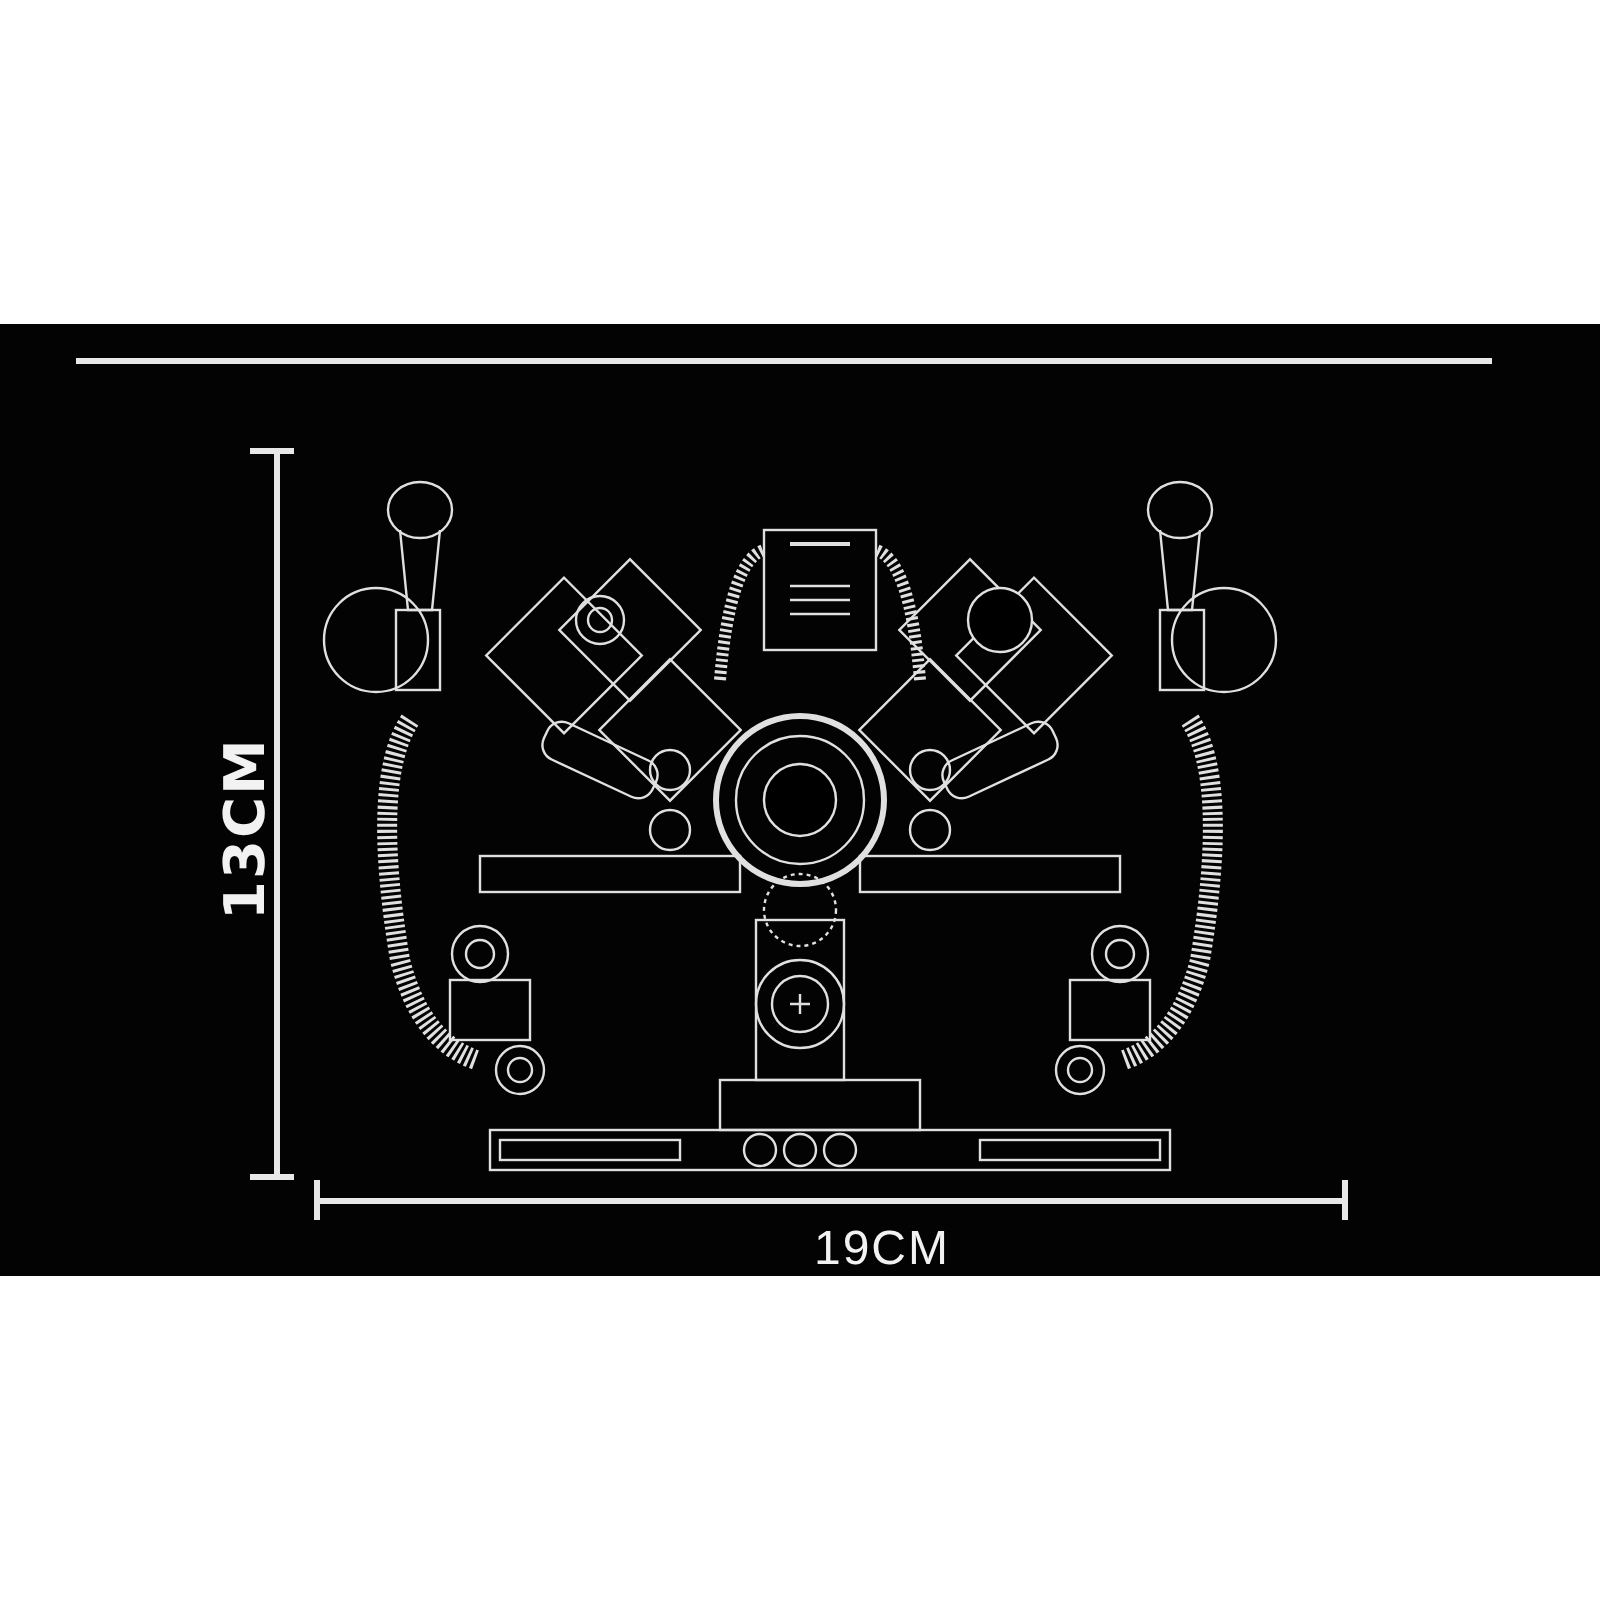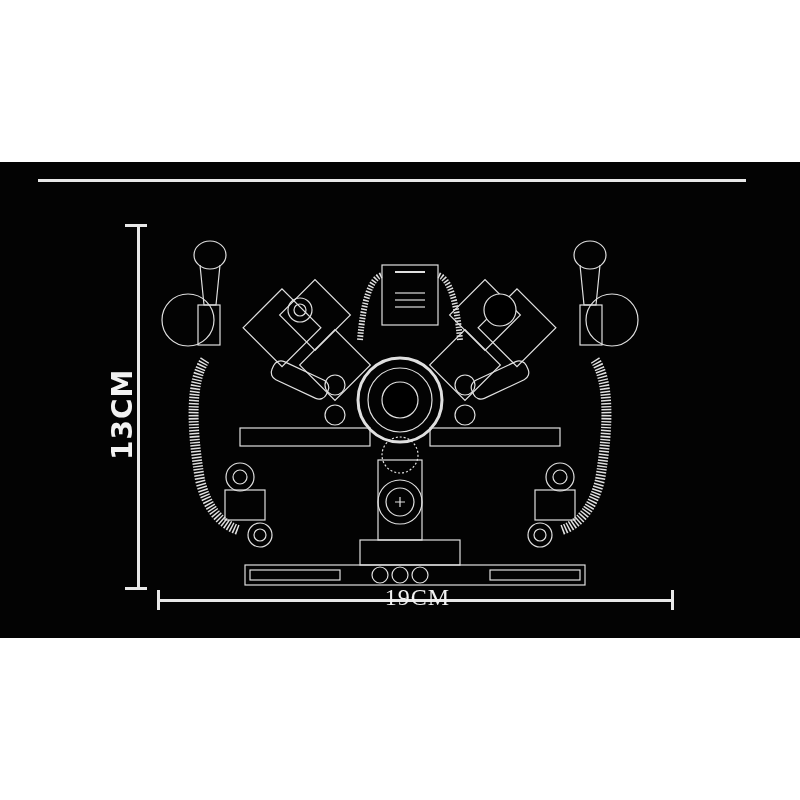--- a/index.html
+++ b/index.html
@@ -20,23 +20,23 @@
     .vlabel {
       position: absolute; left: 88px; top: 405px; width: 70px; height: 40px;
       color: #f2f2f2; font-weight: bold; font-size: 28px; line-height: 40px; text-align: center;
       transform: rotate(-90deg); transform-origin: center; letter-spacing: 1px;
     }
     .hdim-line { position: absolute; left: 158px; top: 599px; width: 515px; height: 3px; background: #e8e8e8; }
     .hdim-cap  { position: absolute; top: 590px; width: 3px; height: 20px; background: #e8e8e8; }
     .hdim-cap.l { left: 157px; }
     .hdim-cap.r { left: 671px; }
     .hlabel {
-      position: absolute; left: 360px; top: 582px; width: 115px; height: 30px;
-      color: #f2f2f2; font-size: 24px; line-height: 30px; text-align: center; letter-spacing: 1px;
-      font-family: Liberation Serif, serif;
+      position: absolute; left: 360px; top: 610px; width: 115px; height: 30px;
+      color: #f2f2f2; font-size: 24px; line-height: 30px; text-align: right; letter-spacing: 1px;
+      font-family: Liberation Sans, sans-serif;
     }
     .engine { position: absolute; left: 160px; top: 230px; width: 480px; height: 360px; }
     .engine svg { width: 100%; height: 100%; }
   </style>
 </head>
 <body>
 
 <div class="band"></div>
 <div class="top-rule"></div>
 

